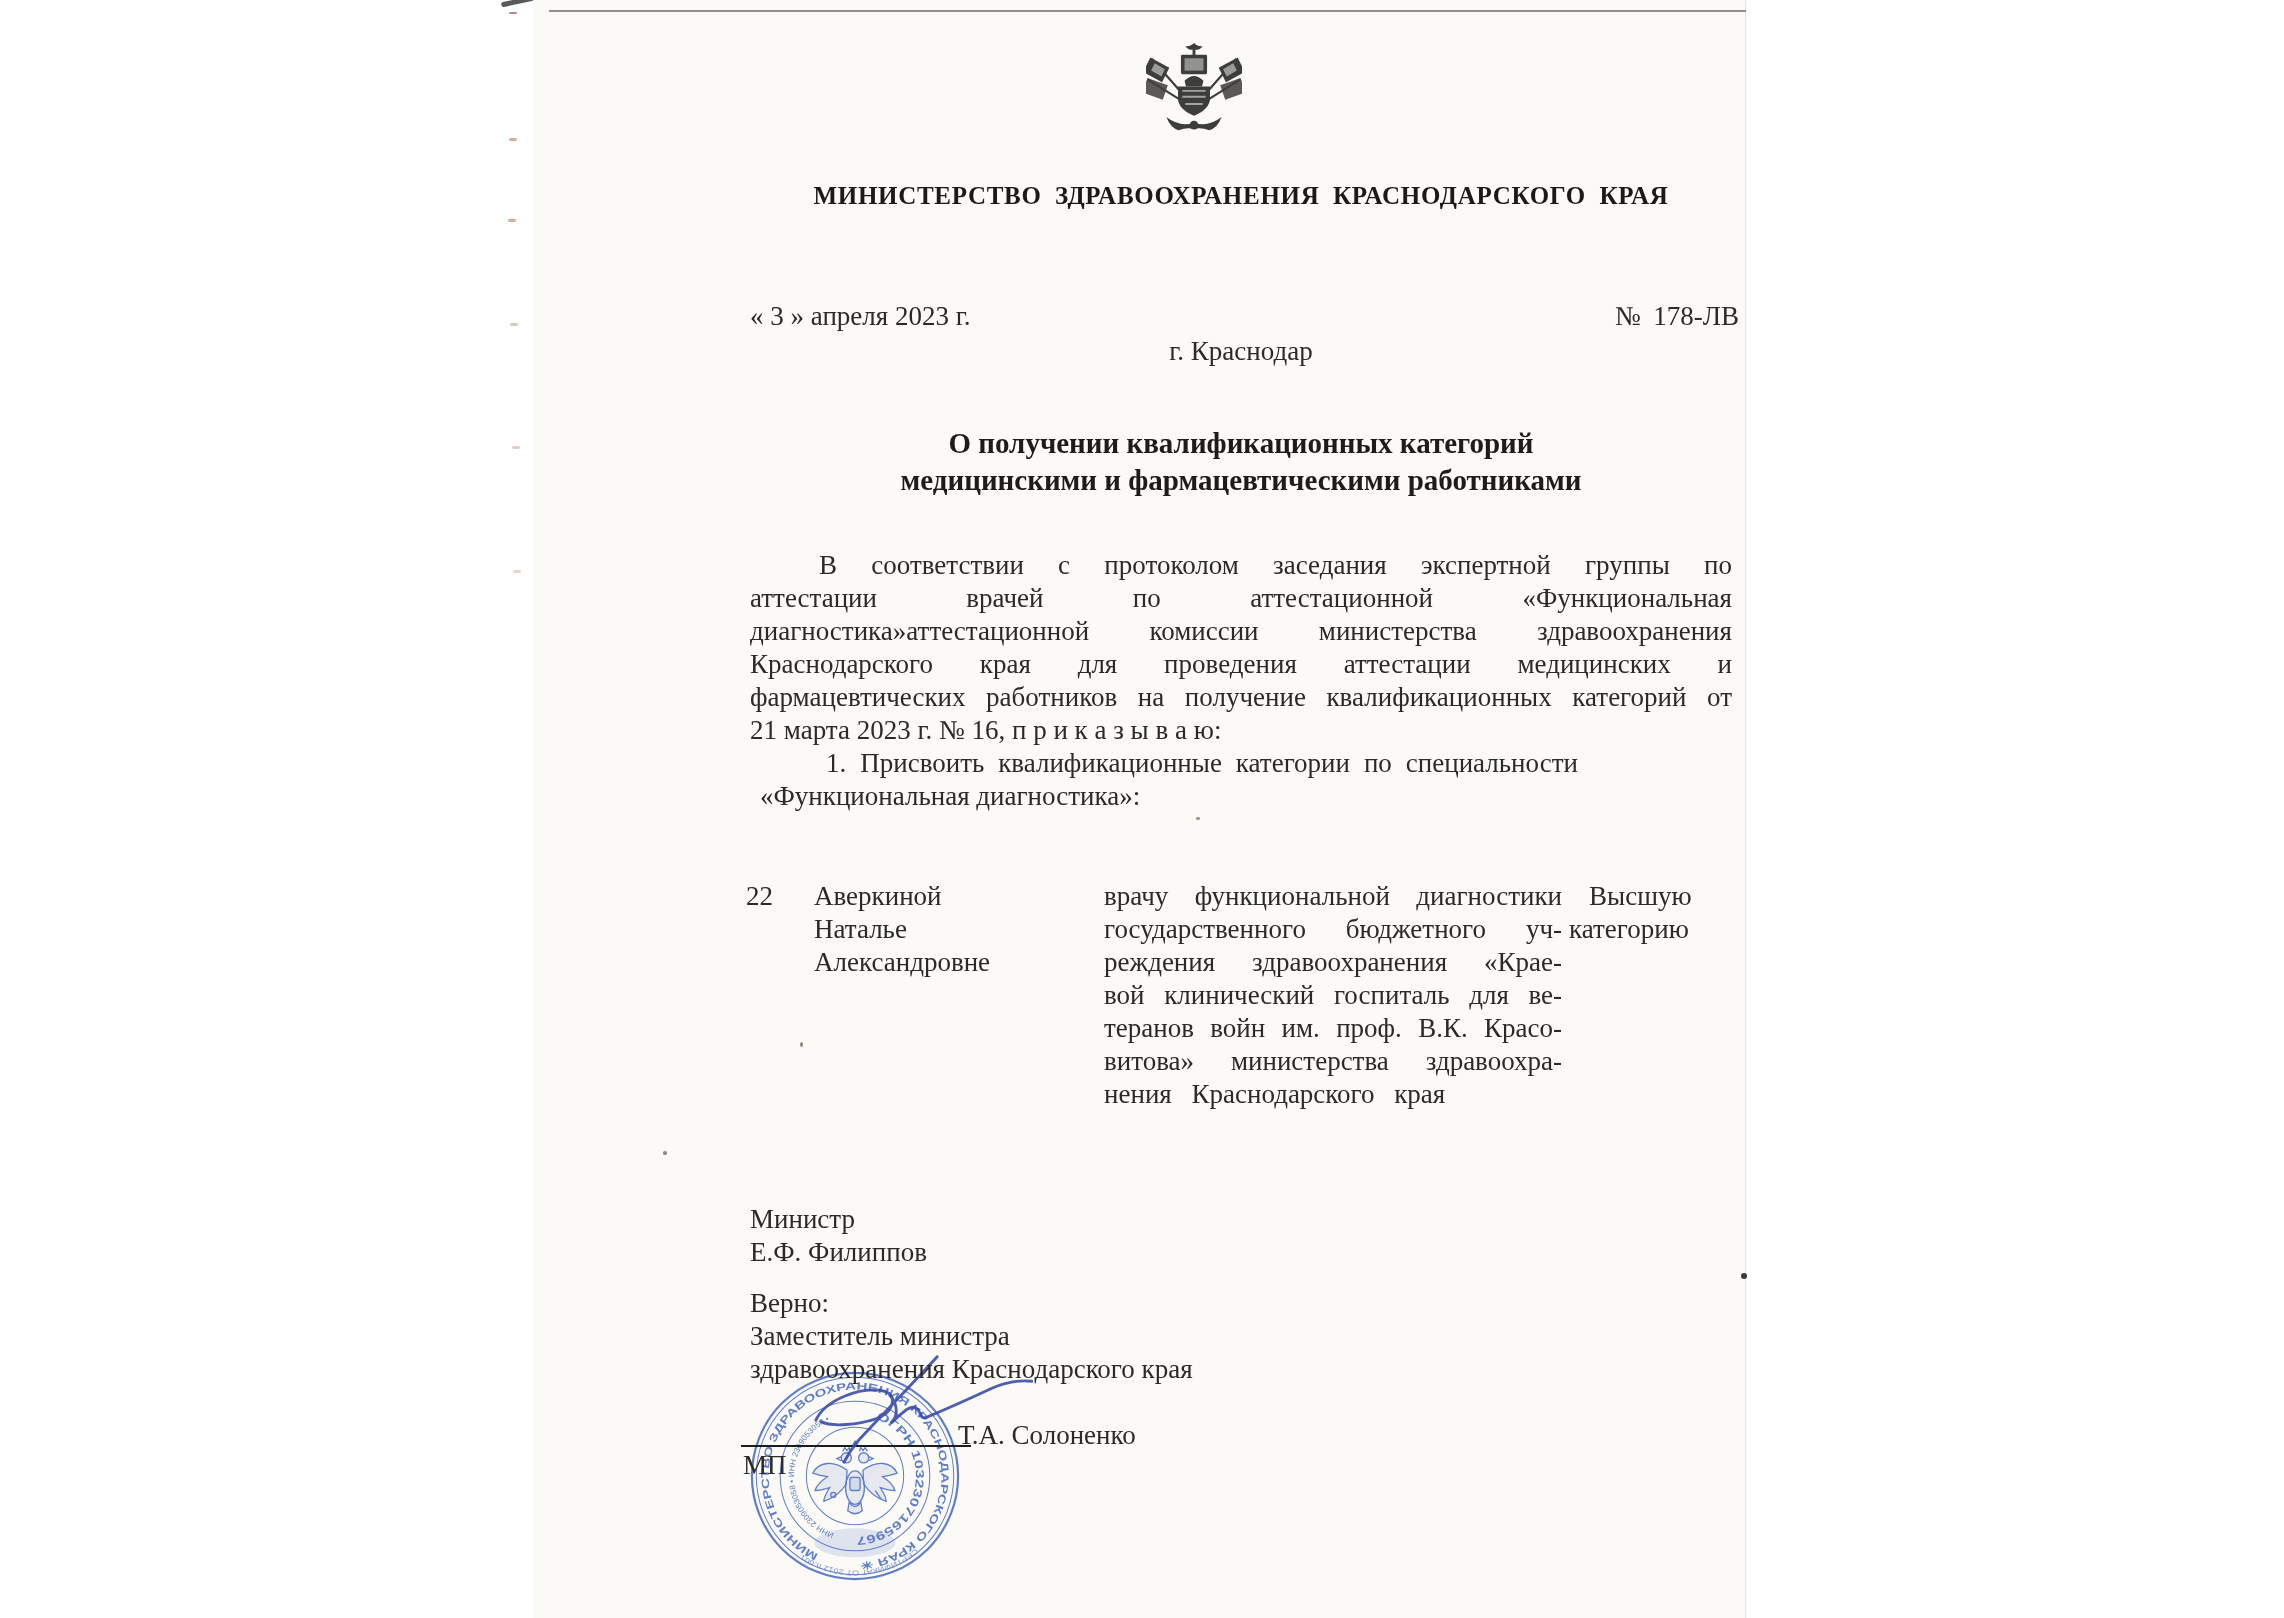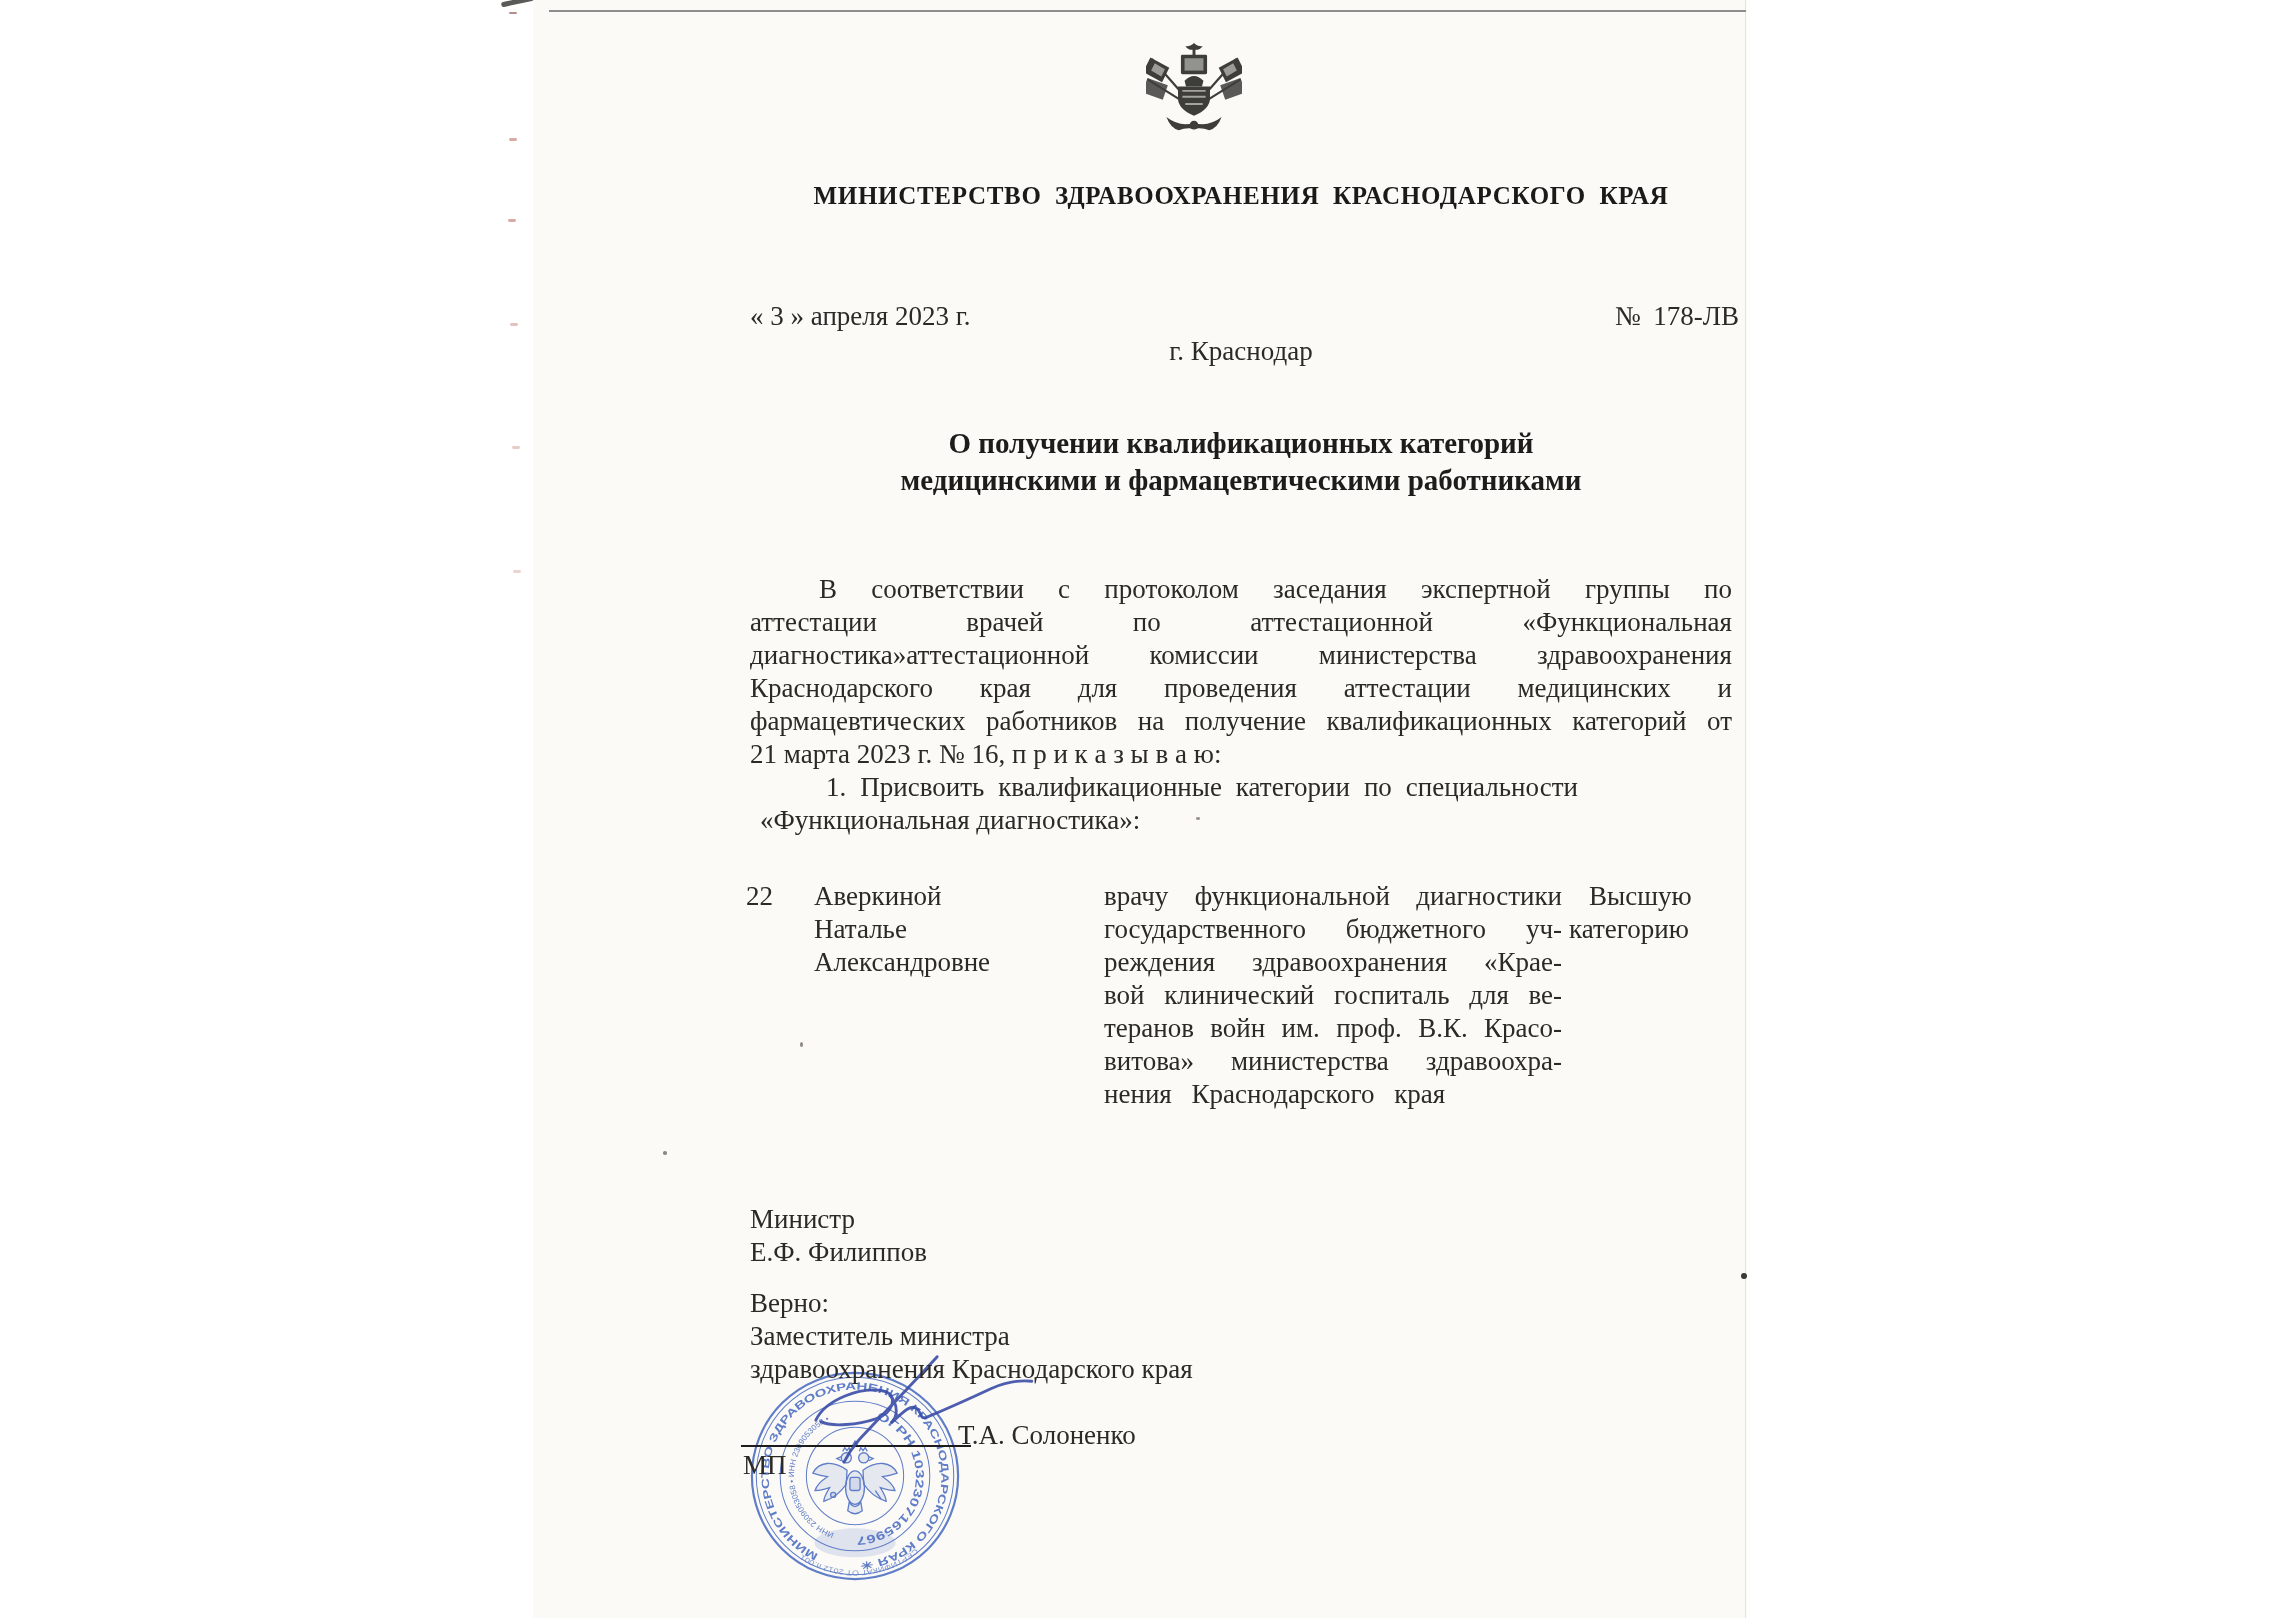--- a/index.html
+++ b/index.html
@@ -21,21 +21,21 @@
   .center{text-align:center;}
 
   .ministry-header{left:750px;top:178px;width:982px;font-size:25px;font-weight:bold;
      letter-spacing:0.7px;word-spacing:6.5px;color:#1b1a18;text-align:center;line-height:35px;}
   .doc-type{left:750px;top:239px;width:982px;font-size:30px;font-weight:bold;
      letter-spacing:7.2px;word-spacing:11px;color:#1b1a18;text-align:center;line-height:33px;}
   .date-row{left:750px;top:300px;width:989px;display:flex;justify-content:space-between;}
   .city-line{left:750px;top:335px;width:982px;}
   .title-block{left:750px;top:425px;width:982px;font-size:29px;font-weight:bold;color:#1d1c1a;line-height:37px;text-align:center;}
 
-  .body-block{left:750px;top:549px;width:982px;margin-top:24px;}
+  .body-block{left:750px;top:549px;width:982px;}
   .jline{text-align:justify;text-align-last:justify;}
   .ind1{text-indent:69px;}
   .ind2{text-indent:76px;}
   .ind3{text-indent:10px;}
   .ws10{word-spacing:7.2px;}
   .ws18{word-spacing:13px;}
 
   .row-num{left:746px;top:880px;width:51px;}
   .name-col{left:814px;top:880px;width:217px;}
   .desc-col{left:1104px;top:880px;width:458px;}

